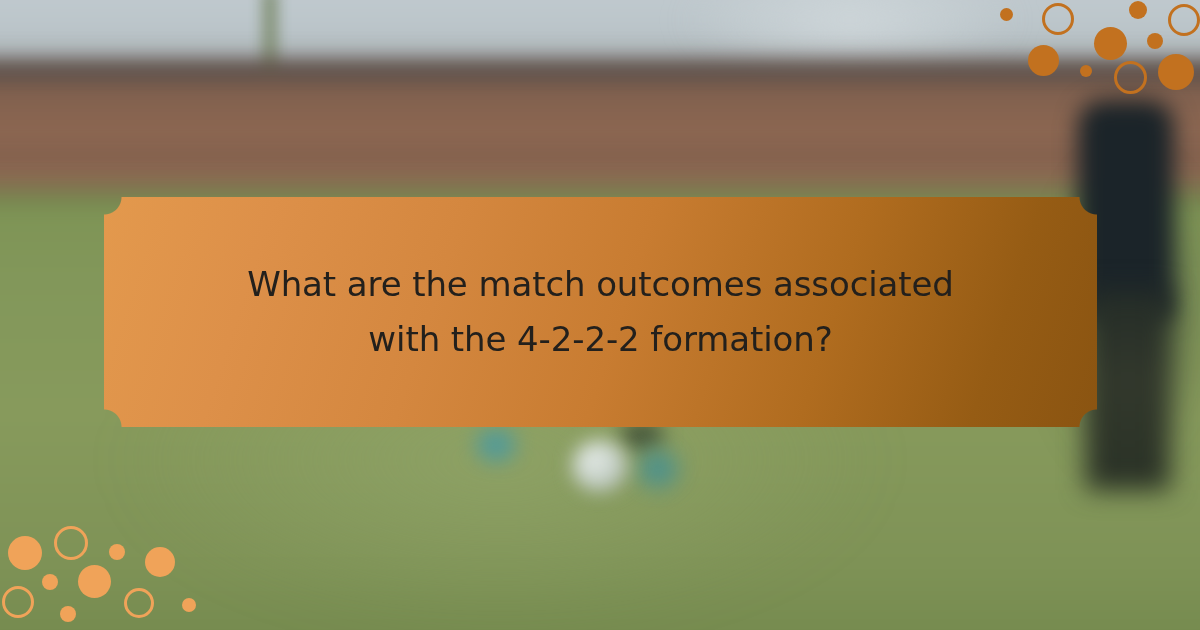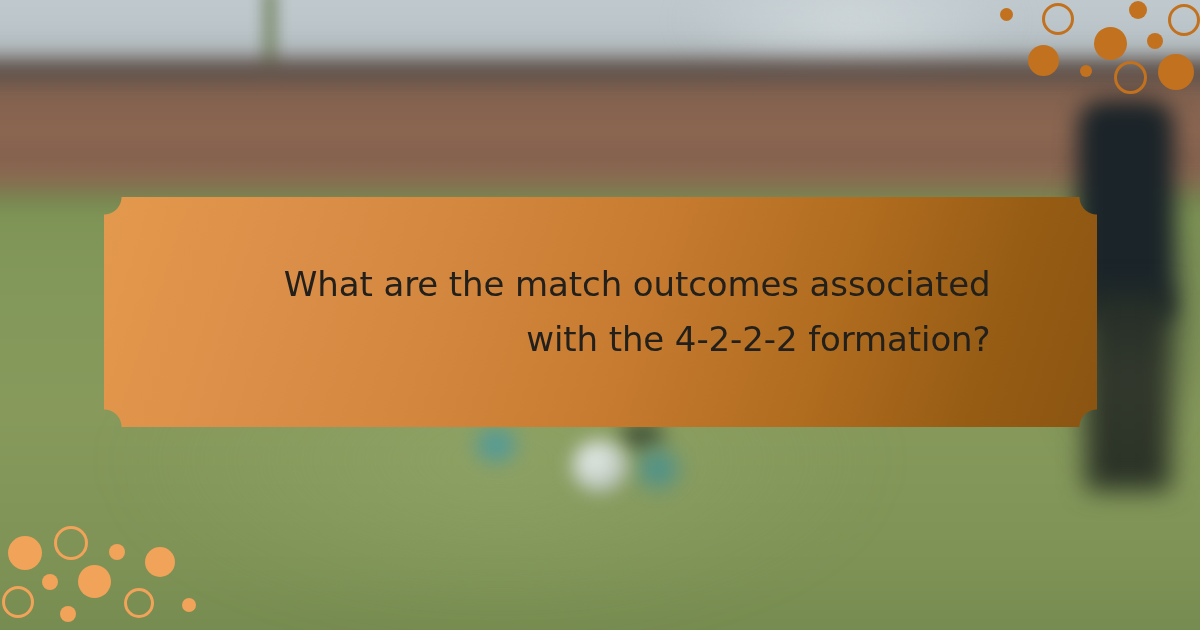--- a/index.html
+++ b/index.html
@@ -181,21 +181,21 @@
       radial-gradient(circle 18px at 100% 0, transparent 0 17px, #000 18px),
       radial-gradient(circle 18px at 0 100%, transparent 0 17px, #000 18px),
       radial-gradient(circle 18px at 100% 100%, transparent 0 17px, #000 18px);
     mask-composite: intersect;
     display: flex;
     align-items: center;
     justify-content: center;
   }
   .banner-text {
     width: 780px;
-    text-align: right;
+    text-align: center;
     font-size: 34px;
     line-height: 1.62;
     color: #23201c;
     font-family: "DejaVu Sans", sans-serif;
     letter-spacing: -0.1px;
     white-space: pre-line;
   }
 </style>
 </head>
 <body>

